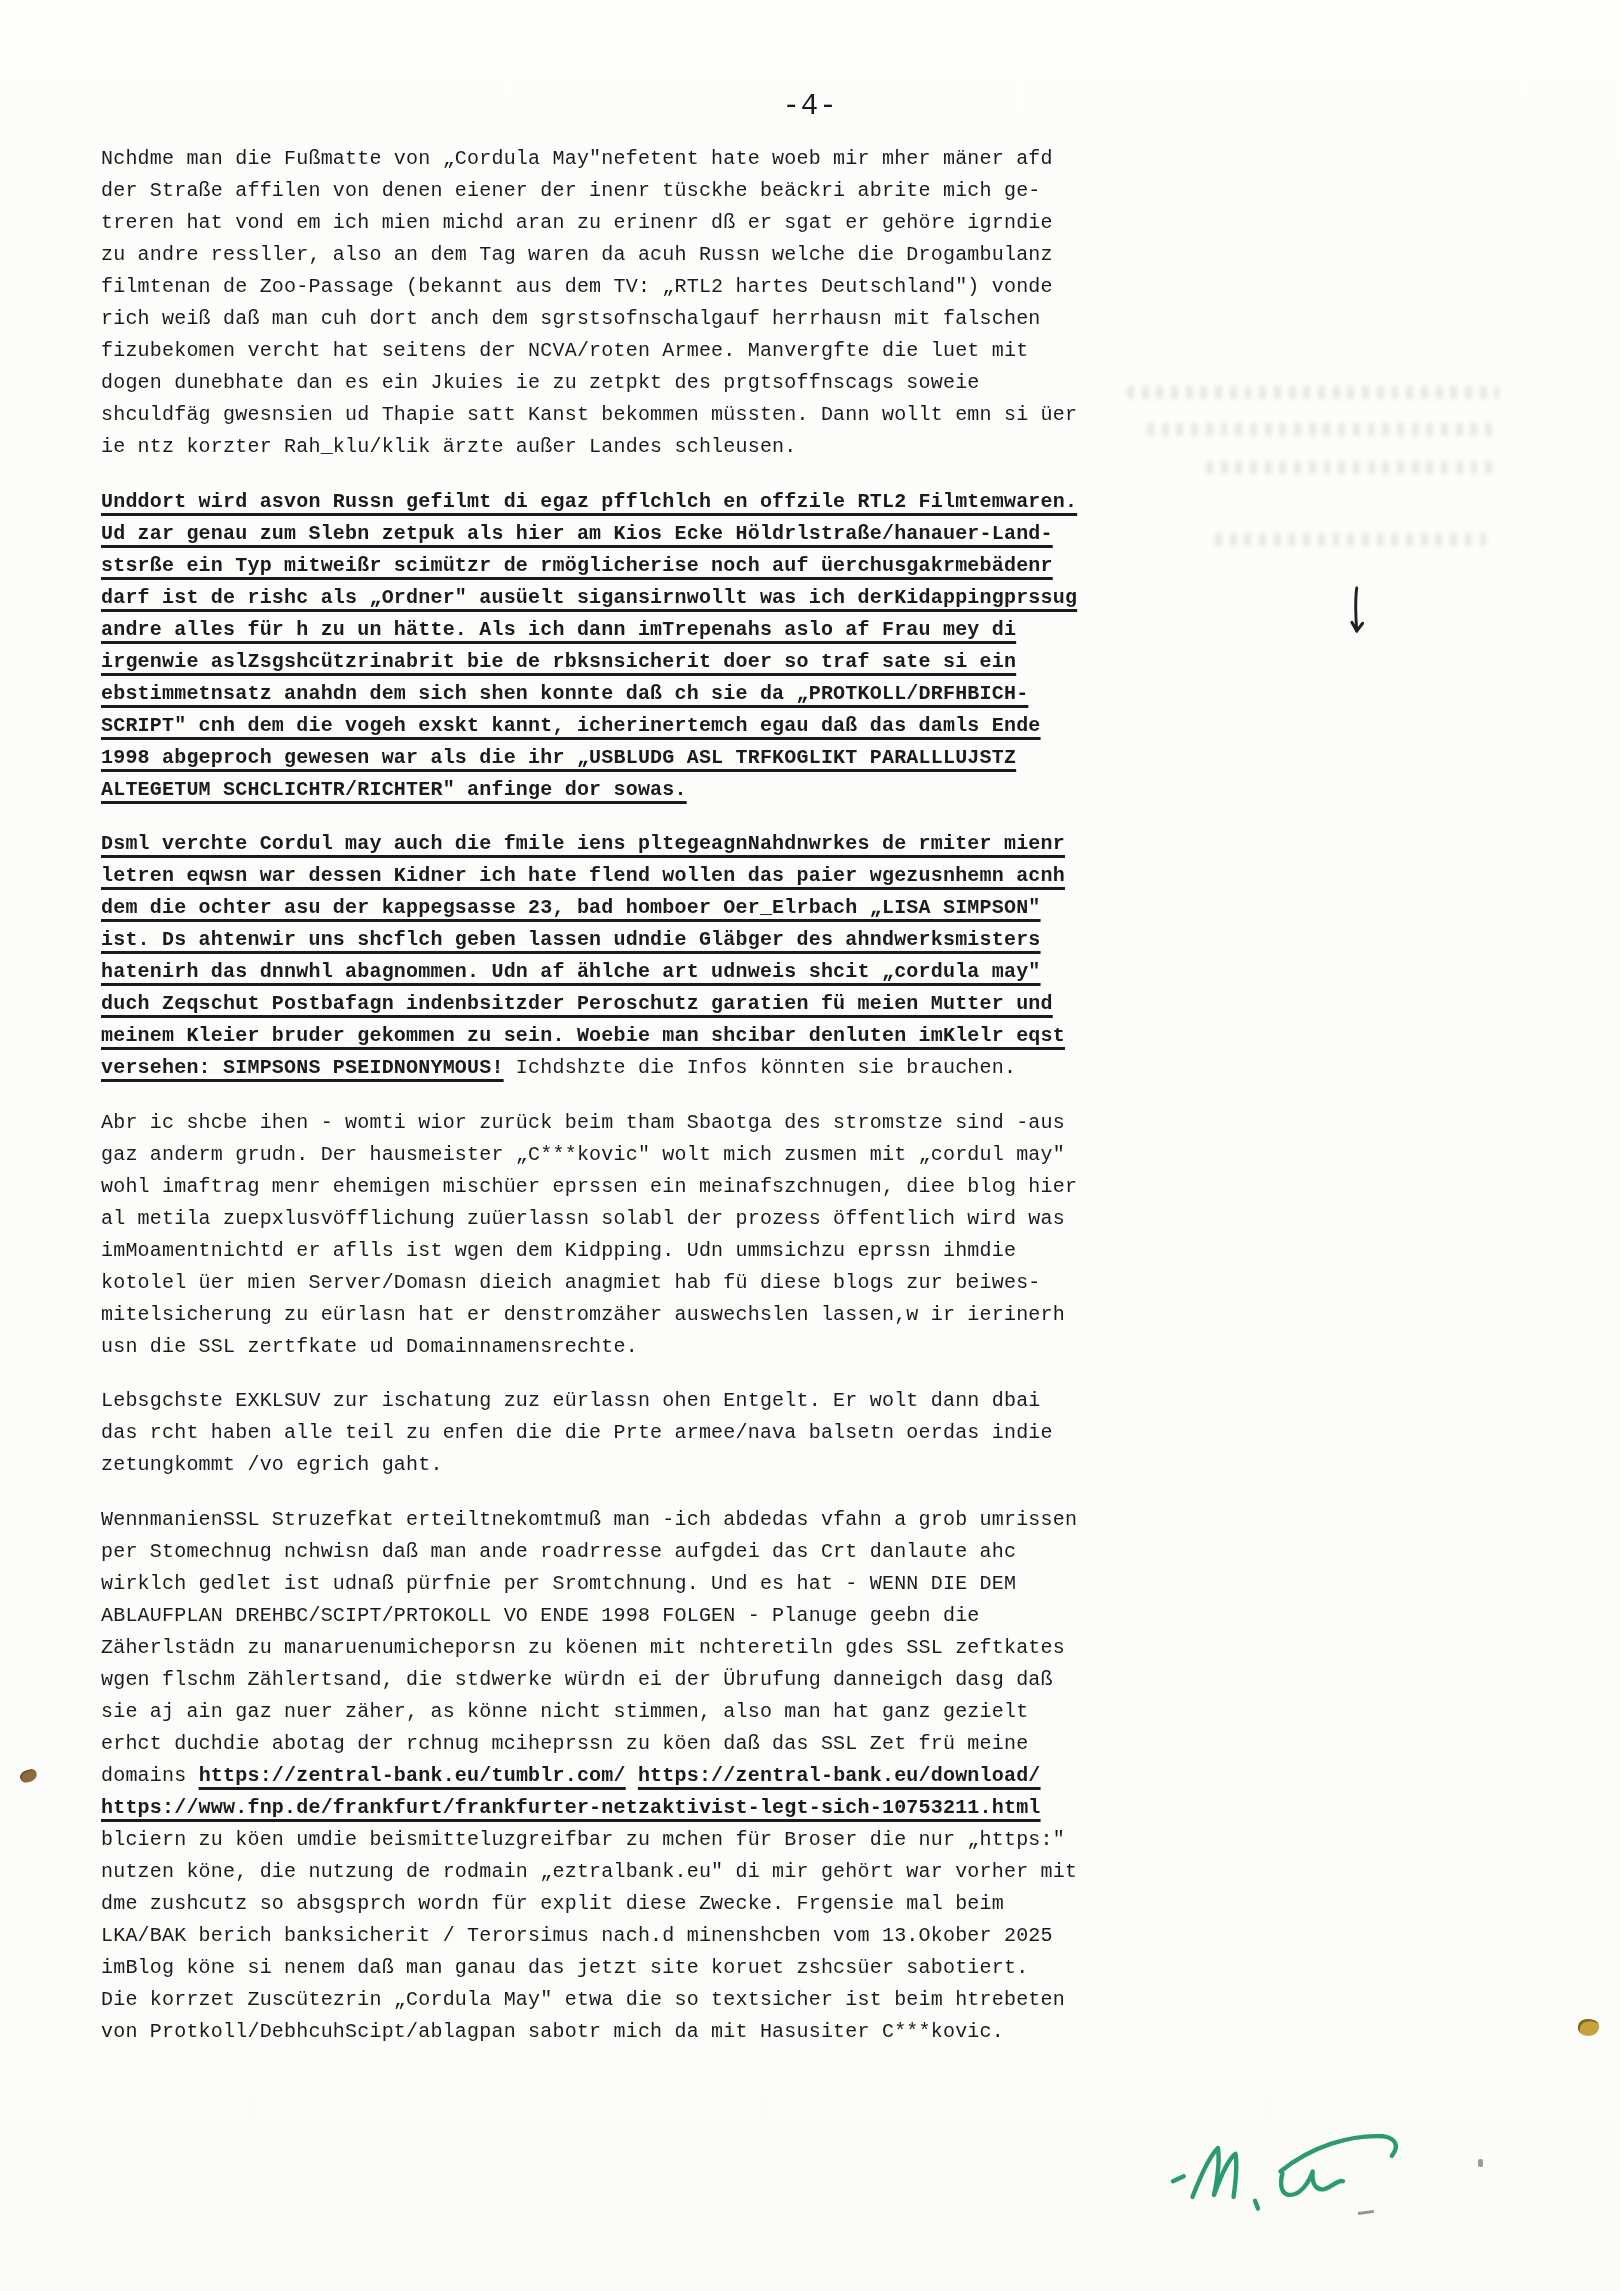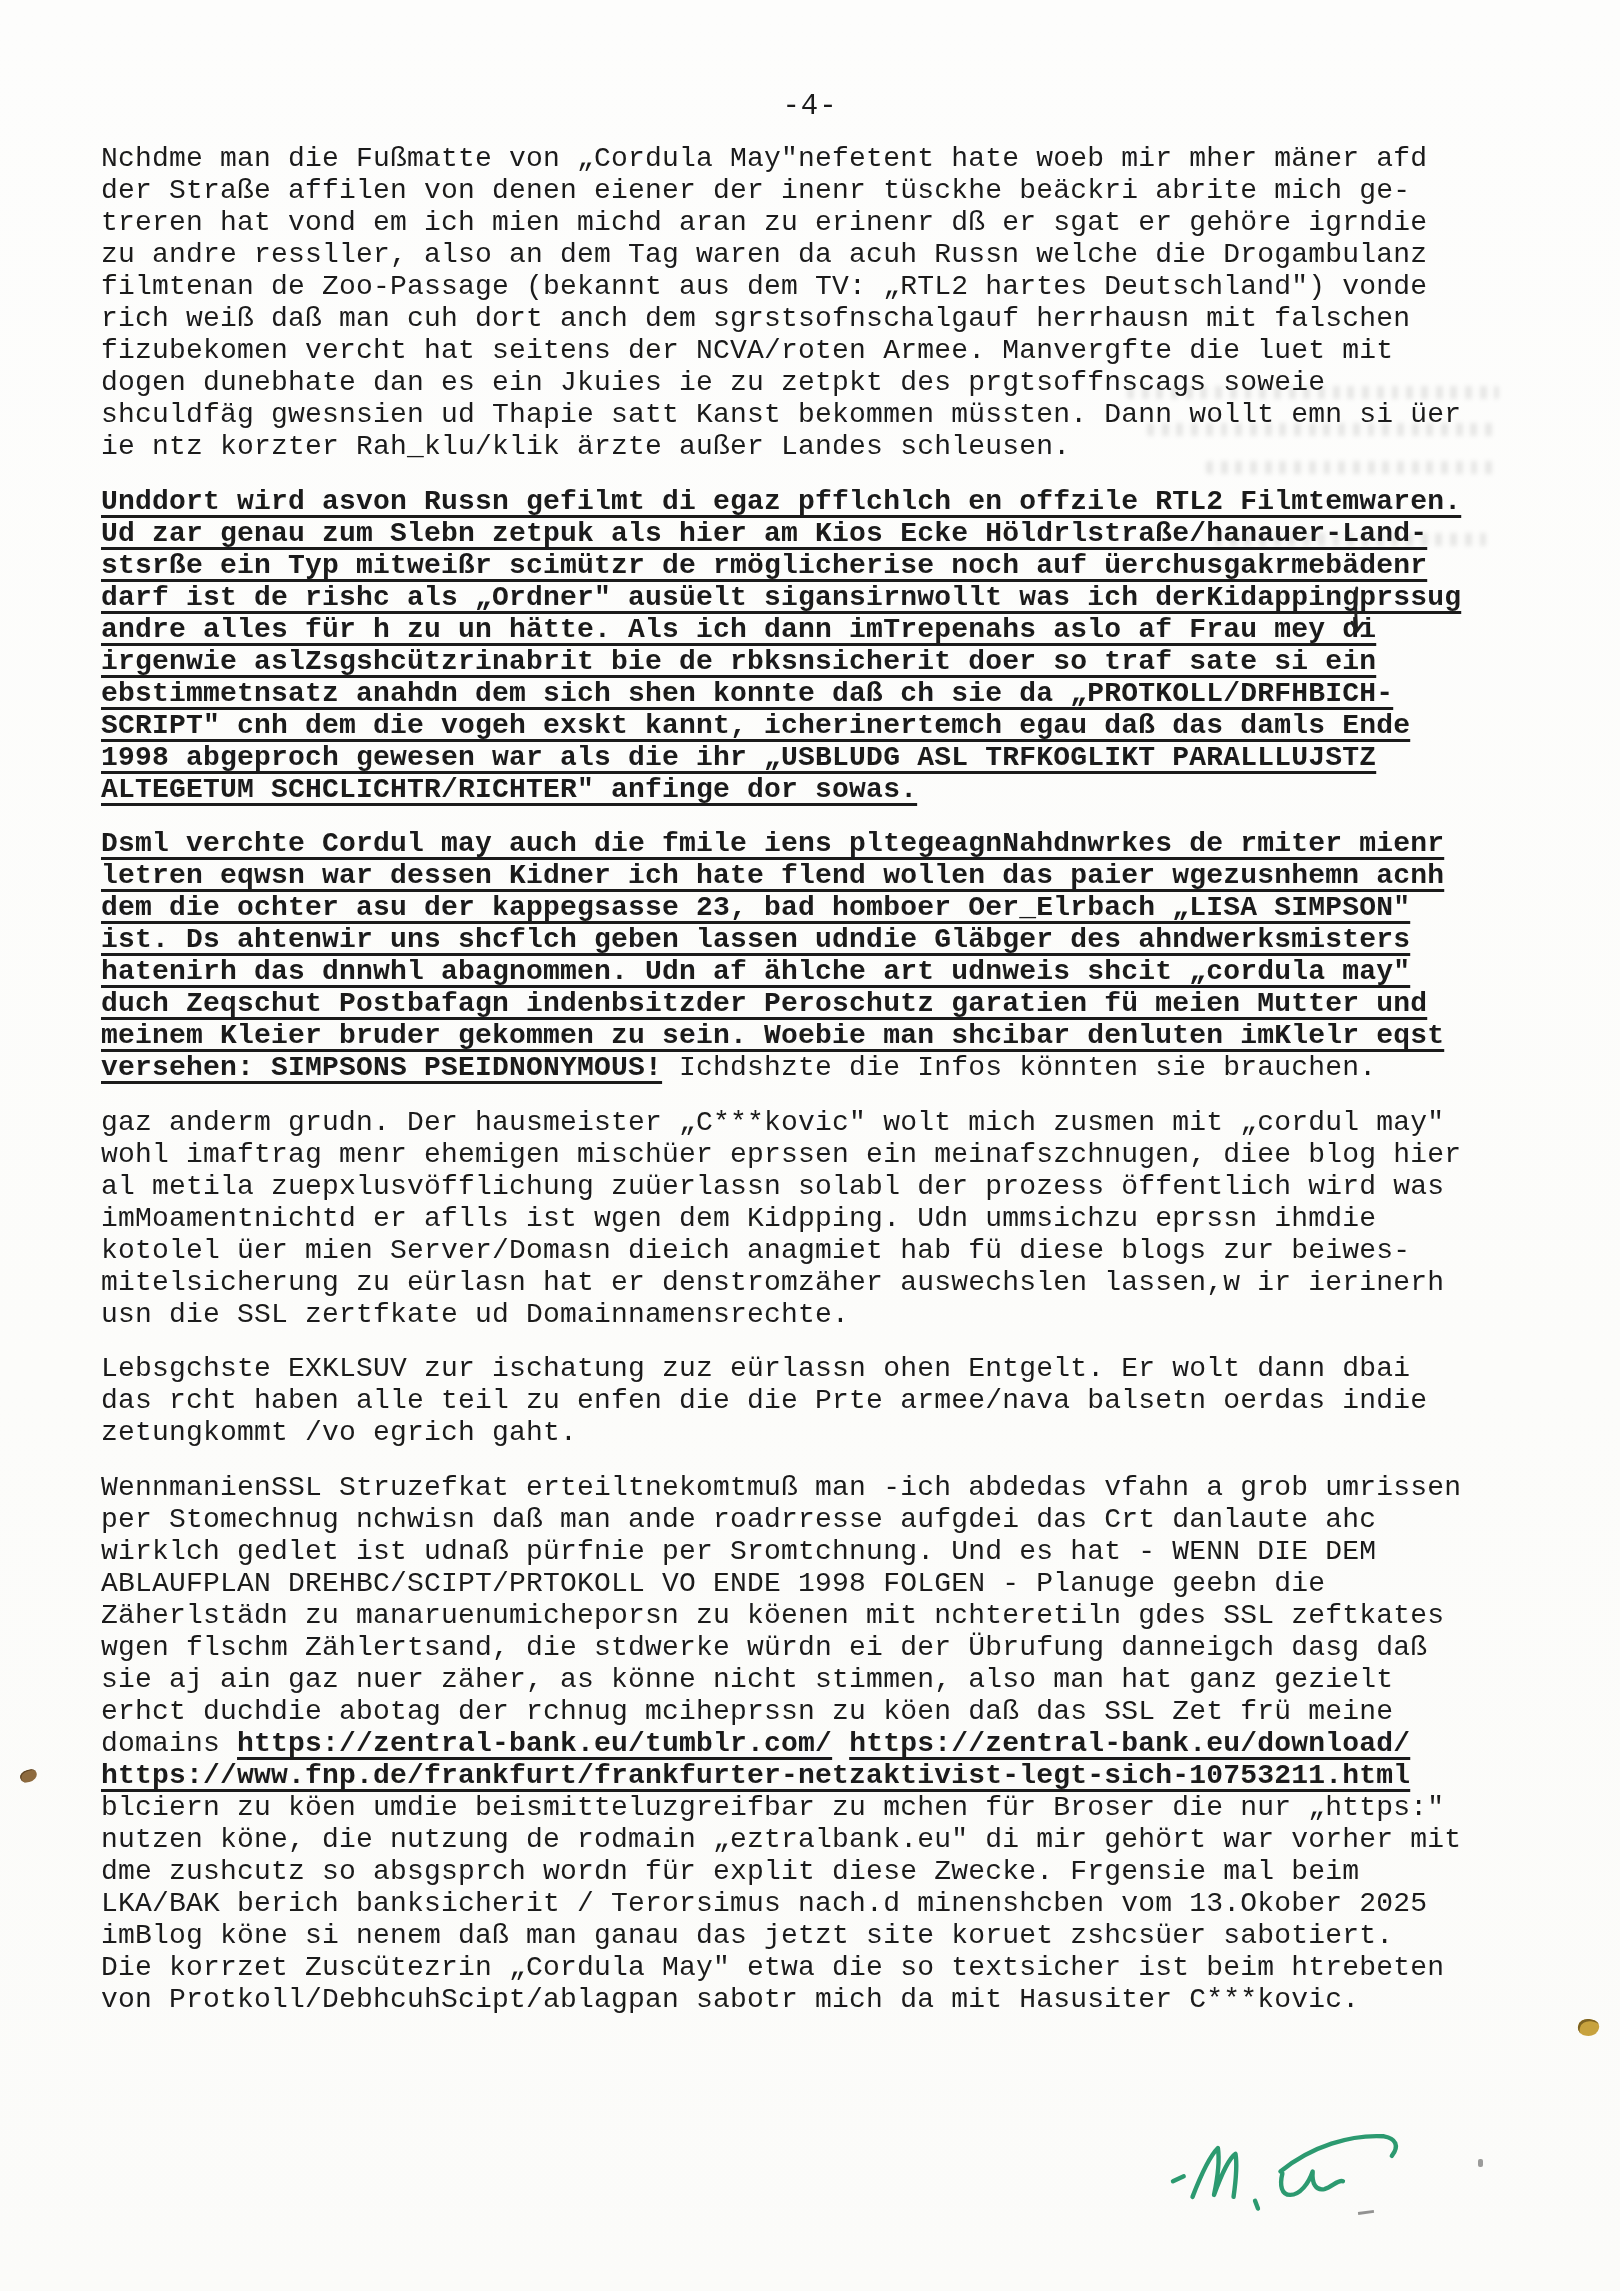--- a/index.html
+++ b/index.html
@@ -10,21 +10,21 @@
     color:#1b1b1b;
     overflow:hidden;
   }
   .page{position:absolute;inset:0;background:linear-gradient(180deg,#fdfdfc 0%,#fcfcfa 60%,#fbfbf9 100%);}
   .pageno{
     position:absolute;top:90px;left:0;width:100%;
     text-align:center;font-size:29px;font-weight:400;letter-spacing:1px;
   }
   .doc{
     position:absolute;left:101px;top:143px;width:1411px;
-    font-size:28px;line-height:32px;letter-spacing:0.2px;
+    font-size:20px;line-height:32px;letter-spacing:0.2px;
   }
   .para{margin:0 0 22.5px 0;}
   .line{white-space:pre;height:32px;}
   .seg{font-weight:400;}
   .seg.u{
     font-weight:700;
     text-decoration:underline;
     text-decoration-thickness:2.9px;
     text-underline-offset:5.9px;
   }
@@ -78,20 +78,21 @@
         <div class="line"><span class="seg u">Dsml verchte Cordul may auch die fmile iens pltegeagnNahdnwrkes de rmiter mienr</span></div>
         <div class="line"><span class="seg u">letren eqwsn war dessen Kidner ich hate flend wollen das paier wgezusnhemn acnh</span></div>
         <div class="line"><span class="seg u">dem die ochter asu der kappegsasse 23, bad homboer Oer_Elrbach „LISA SIMPSON"</span></div>
         <div class="line"><span class="seg u">ist. Ds ahtenwir uns shcflch geben lassen udndie Gläbger des ahndwerksmisters</span></div>
         <div class="line"><span class="seg u">hatenirh das dnnwhl abagnommen. Udn af ählche art udnweis shcit „cordula may"</span></div>
         <div class="line"><span class="seg u">duch Zeqschut Postbafagn indenbsitzder Peroschutz garatien fü meien Mutter und</span></div>
         <div class="line"><span class="seg u">meinem Kleier bruder gekommen zu sein. Woebie man shcibar denluten imKlelr eqst</span></div>
         <div class="line"><span class="seg u">versehen: SIMPSONS PSEIDNONYMOUS!</span><span class="seg"> Ichdshzte die Infos könnten sie brauchen.</span></div>
       </div>
       <div class="para">
+        <div class="line"><span class="seg">Abr ic shcbe ihen - womti wior zurück beim tham Sbaotga des stromstze sind -aus</span></div>
         <div class="line"><span class="seg">gaz anderm grudn. Der hausmeister „C***kovic" wolt mich zusmen mit „cordul may"</span></div>
         <div class="line"><span class="seg">wohl imaftrag menr ehemigen mischüer eprssen ein meinafszchnugen, diee blog hier</span></div>
         <div class="line"><span class="seg">al metila zuepxlusvöfflichung zuüerlassn solabl der prozess öffentlich wird was</span></div>
         <div class="line"><span class="seg">imMoamentnichtd er aflls ist wgen dem Kidpping. Udn ummsichzu eprssn ihmdie</span></div>
         <div class="line"><span class="seg">kotolel üer mien Server/Domasn dieich anagmiet hab fü diese blogs zur beiwes-</span></div>
         <div class="line"><span class="seg">mitelsicherung zu eürlasn hat er denstromzäher auswechslen lassen,w ir ierinerh</span></div>
         <div class="line"><span class="seg">usn die SSL zertfkate ud Domainnamensrechte.</span></div>
       </div>
       <div class="para">
         <div class="line"><span class="seg">Lebsgchste EXKLSUV zur ischatung zuz eürlassn ohen Entgelt. Er wolt dann dbai</span></div>

